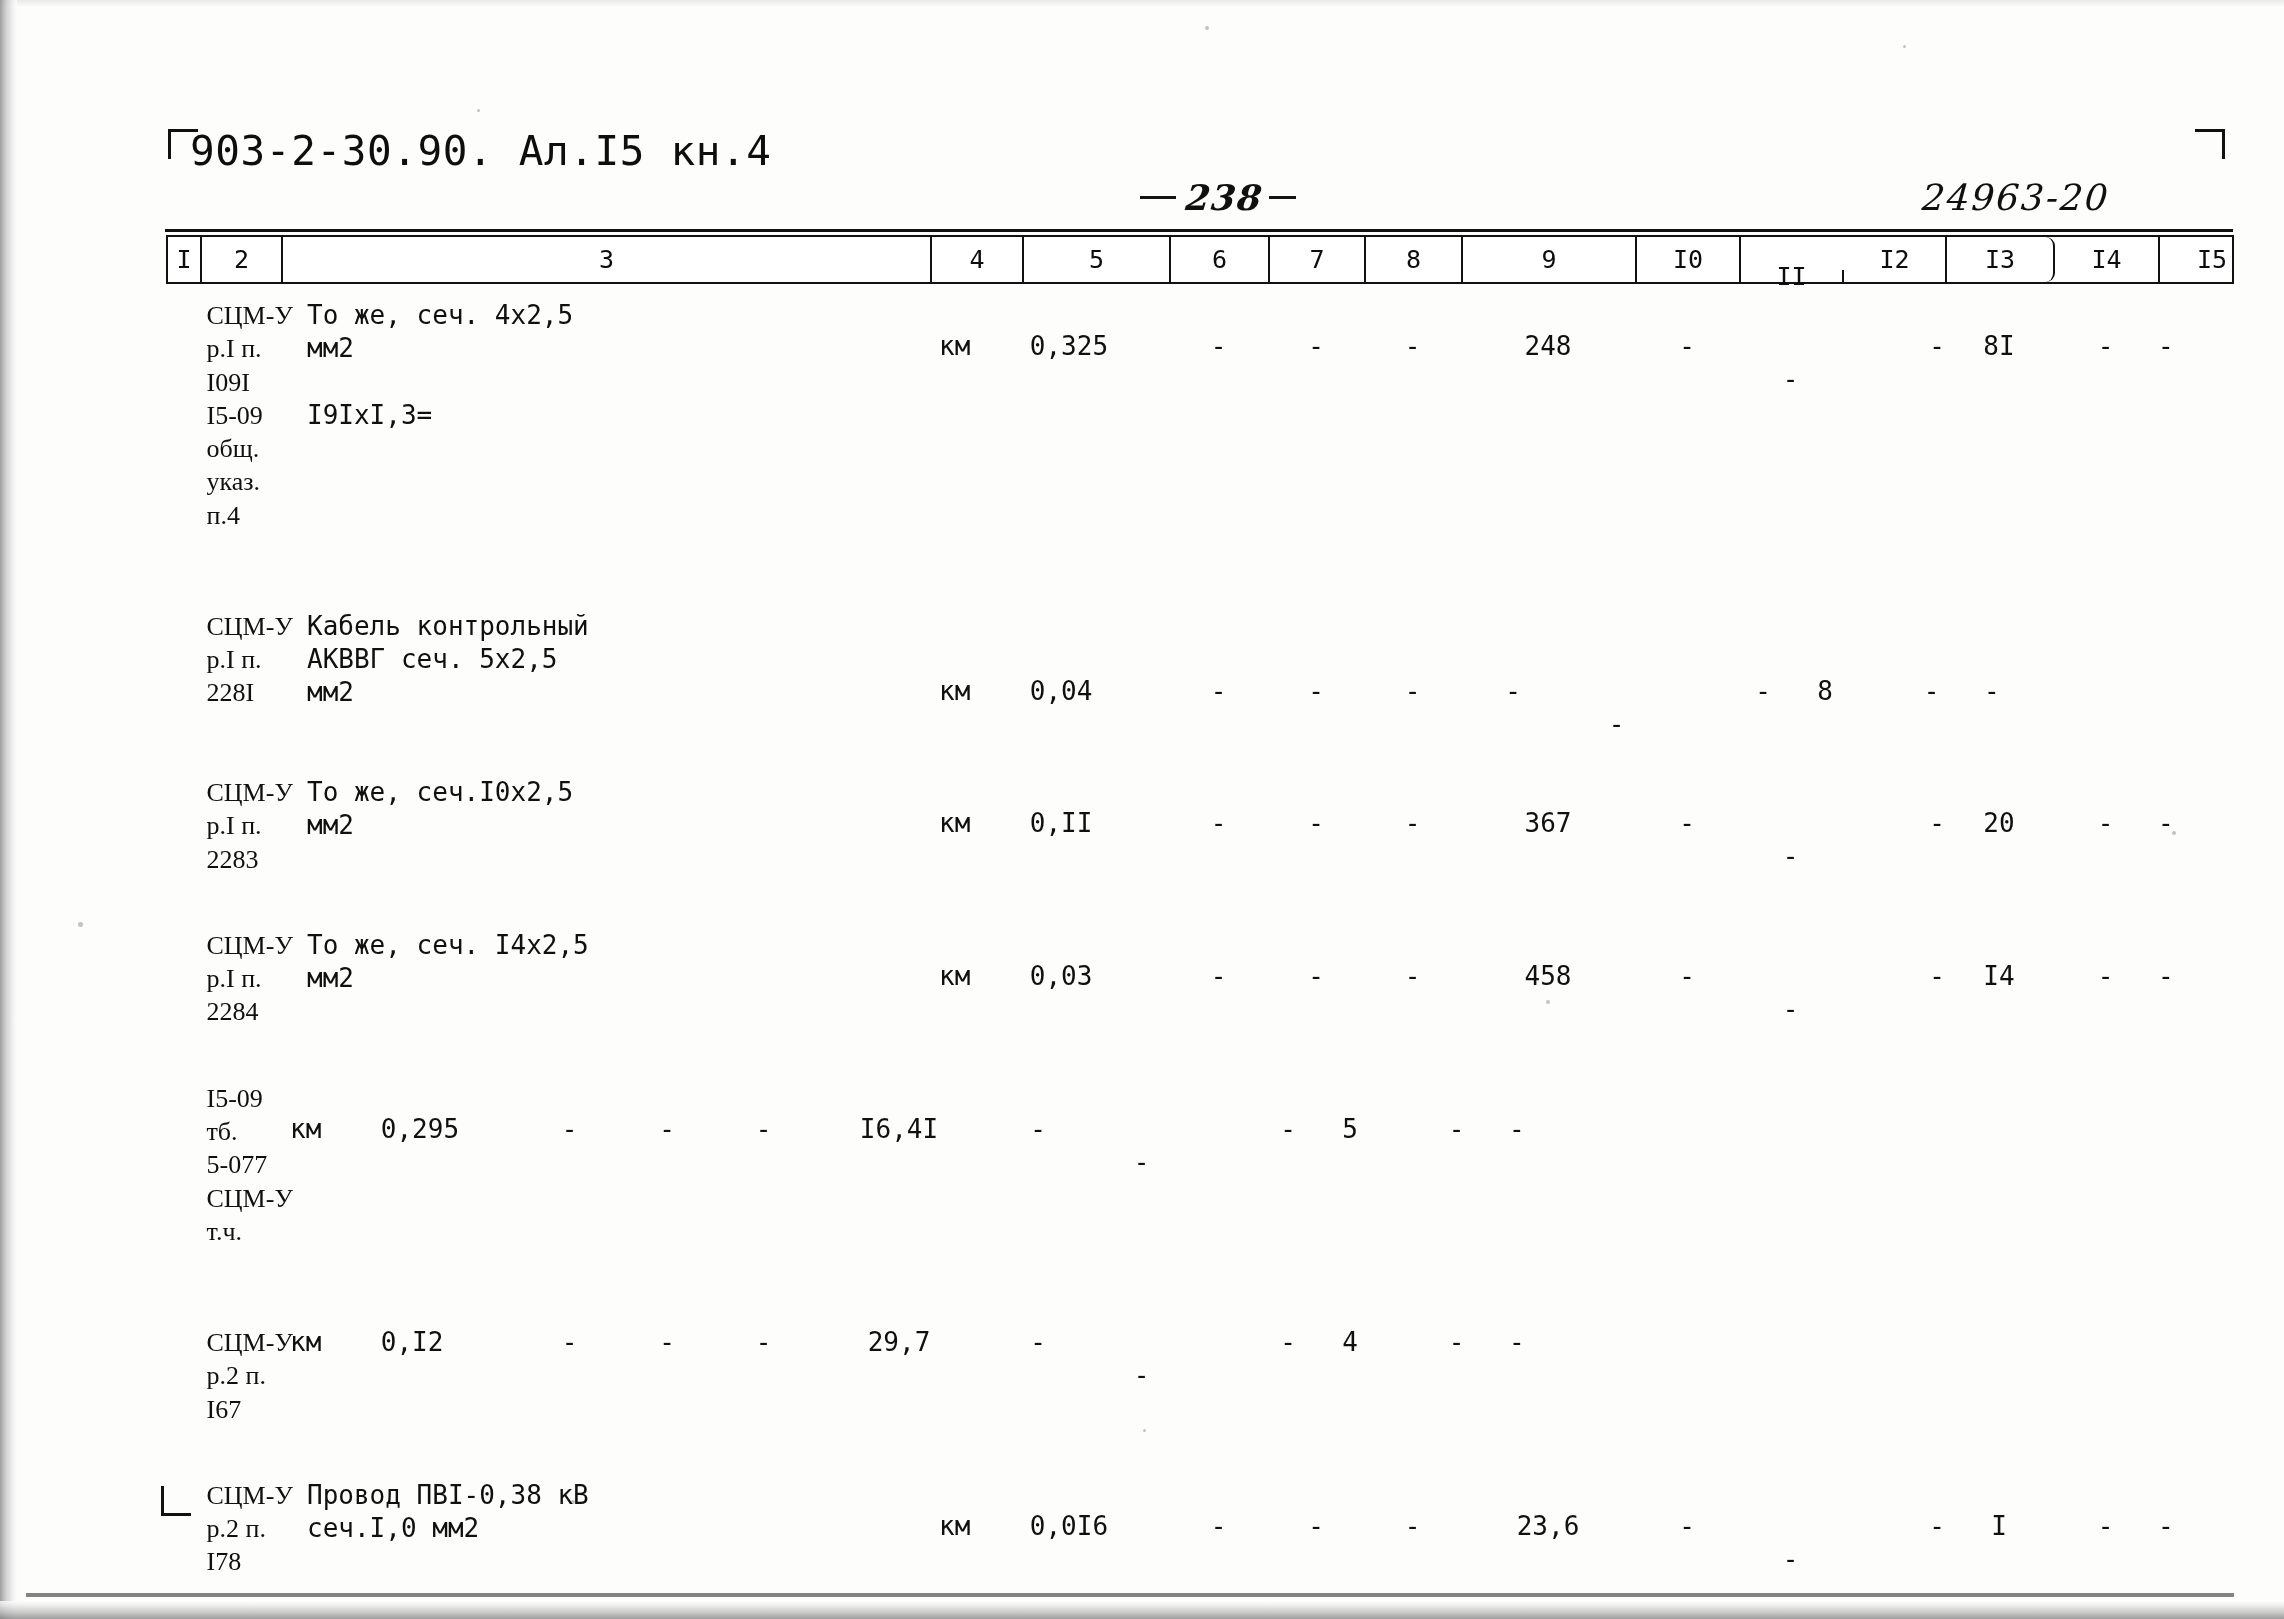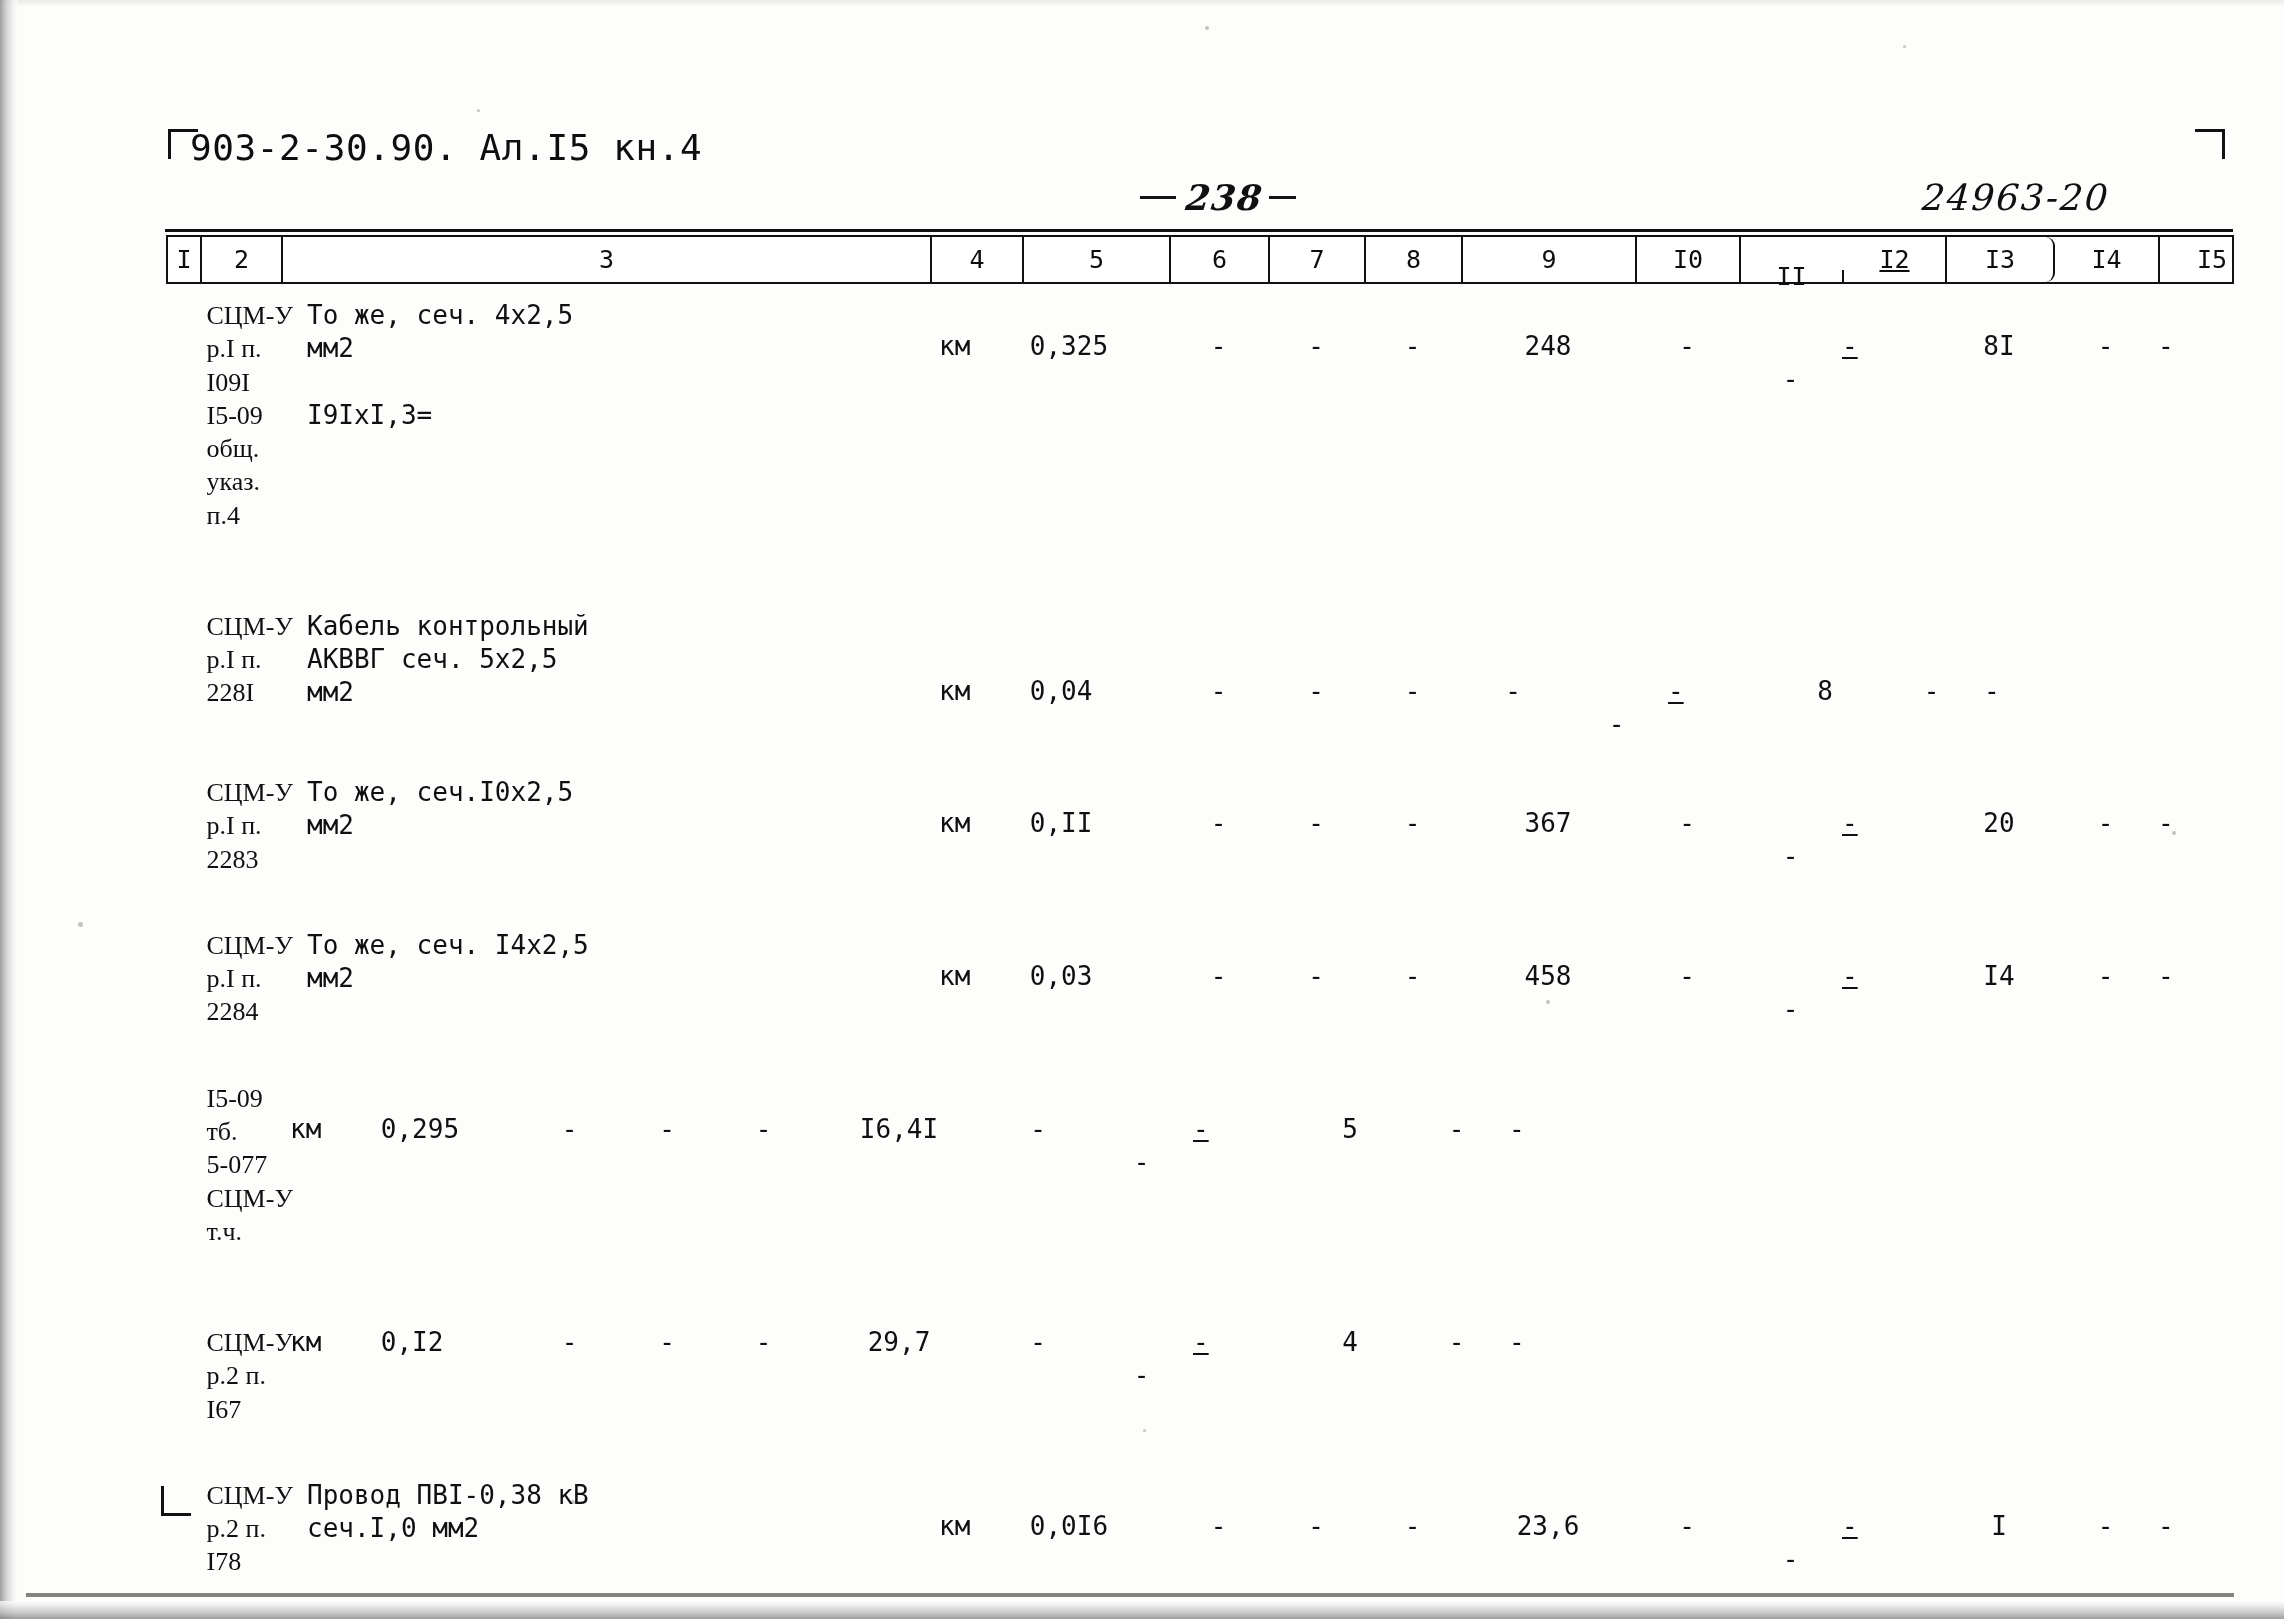--- a/index.html
+++ b/index.html
@@ -69,21 +69,21 @@
   .corner.tr i.h { right: 0; top: 0; width: 30px; height: 3.2px; }
   .corner.tr i.v { right: 0; top: 0; width: 3.2px; height: 30px; }
   .corner.bl i.h { left: 0; bottom: 0; width: 30px; height: 3.2px; }
   .corner.bl i.v { left: 0; bottom: 0; width: 3.2px; height: 30px; }
 
   
   .doc-code {
     position: absolute;
     left: 190px;
     top: 127px;
-    font-size: 36px;
+    font-size: 41px;
     letter-spacing: 0.6px;
     color: #0e0e0e;
     white-space: nowrap;
     font-family: "DejaVu Sans Mono", monospace;
   }
 
   
   .page-number-wrap {
     position: absolute;
     left: 1140px;
@@ -183,21 +183,21 @@
   .c2 { width: 81px; font-family: Liberation Serif, serif; }
   .c3 { width: 649px; padding-left: 26px; }
   .c4 { width: 92px; text-align: left; padding-left: 9px;}
   .c5 { width: 147px; text-align: left; padding-left: 7.8px;}
   .c6 { width: 99px; text-align: center; }
   .c7 { width: 96px; text-align: center; }
   .c8 { width: 97px; text-align: center; }
   .c9 { width: 174px; text-align: center; }
   .c10 { width: 104px; text-align: center; }
   .c11 { width: 103px; text-align: center; margin-top: 33px; }
-  .c12 { width: 103px; text-align: left; text-decoration: underline; }
+  .c12 { width: 103px; text-align: right; }
   .c13 { width: 108px; text-align: center; border-radius: 9px; }
   .c14 { width: 105px; text-align: center; }
   .c15 { width: 104px; text-align: left; }
 
   .col2-lines { padding-left: 6.5px; }
 
   .dash-cell {
     font-size: 26px;
     letter-spacing: 0;
   }

